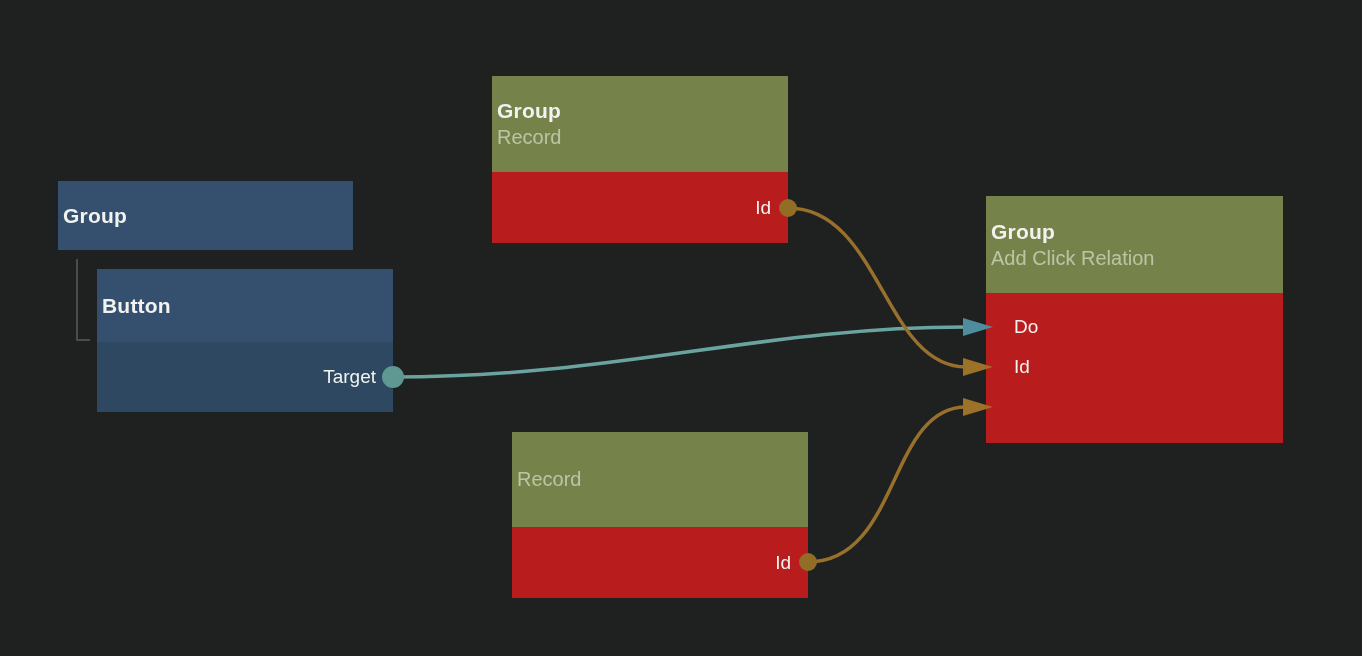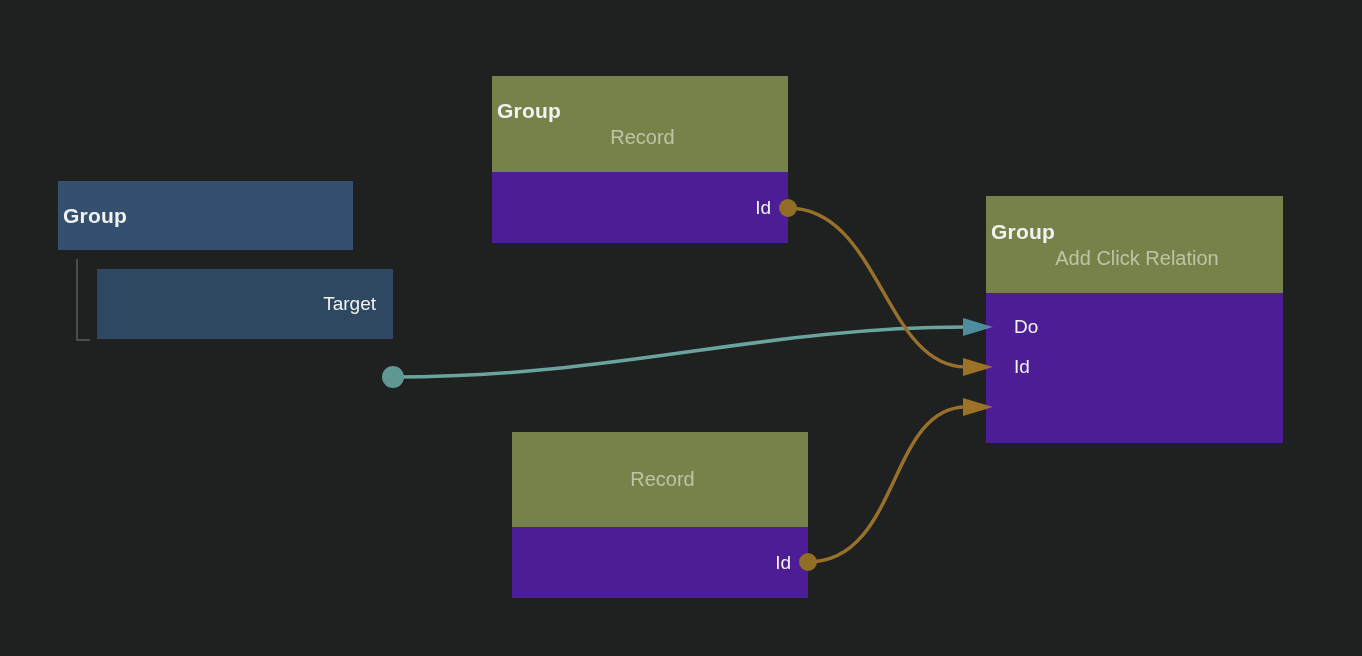--- a/index.html
+++ b/index.html
@@ -32,34 +32,33 @@
   .node-header {
     display: flex;
     flex-direction: column;
     justify-content: center;
     padding-left: 5px;
     box-sizing: border-box;
   }
   .node.blue .node-header { background: #35506e; }
   .node.blue .node-body   { background: #2e4862; }
   .node.green .node-header { background: #75834b; }
-  .node.green .node-body   { background: #4c1d95; }
+  .node.green .node-body   { background: #b91c1c; }
   .node-title {
     font-size: 21px;
     font-weight: 700;
     color: #f2f3f1;
     line-height: 27px;
     letter-spacing: 0.2px;
   }
   .node-subtitle {
     font-size: 20px;
     font-weight: 400;
     color: rgba(245, 249, 238, 0.55);
     line-height: 27px;
-    text-align: center;
   }
   .node-body {
     box-sizing: border-box;
   }
   .port-row {
     display: flex;
     align-items: center;
     height: 40px;
     box-sizing: border-box;
   }
@@ -91,20 +90,23 @@
 
 <div class="canvas">
 
   <div class="node blue" style="left:58px; top:181px; width:295px; height:69px;">
     <div class="node-header" style="height:69px;">
       <div class="node-title">Group</div>
     </div>
   </div>
 
   <div class="node blue" style="left:97px; top:269px; width:296px; height:143px;">
+    <div class="node-header" style="height:73px;">
+      <div class="node-title">Button</div>
+    </div>
     <div class="node-body center-row" style="height:70px;">
       <div class="port-row output">
         <span class="port-label">Target</span>
       </div>
     </div>
   </div>
 
   <div class="node green" style="left:492px; top:76px; width:296px; height:167px;">
     <div class="node-header" style="height:96px;">
       <div class="node-title">Group</div>

